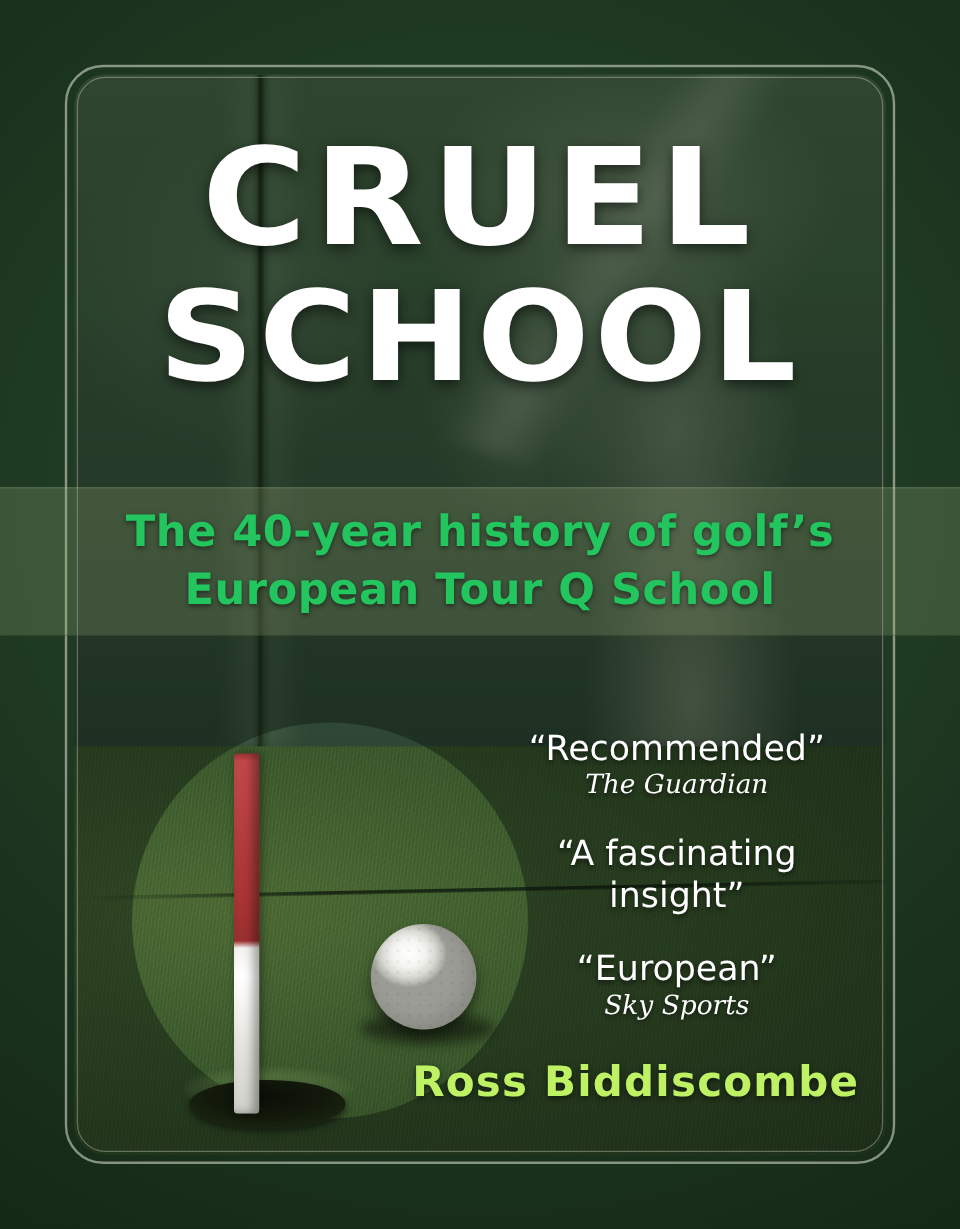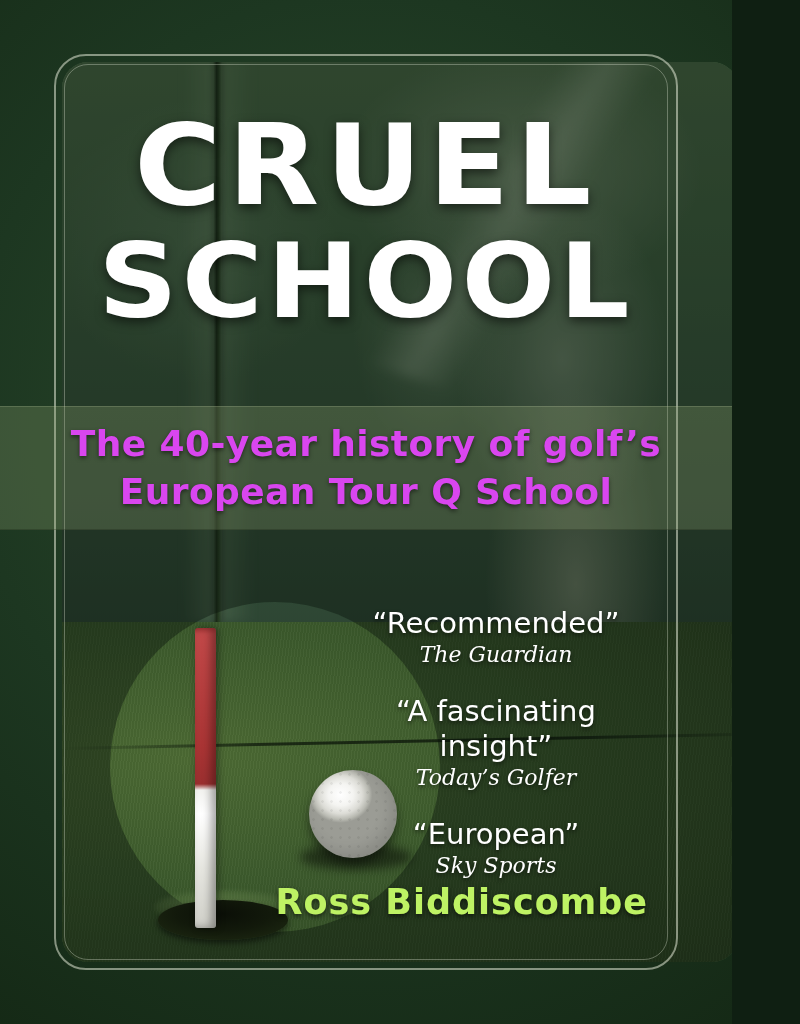--- a/index.html
+++ b/index.html
@@ -9,21 +9,21 @@
   }
   body {
     width: 800px;
     height: 1024px;
     overflow: hidden;
     font-family: "Liberation Sans", sans-serif;
   }
 
   .cover {
     position: relative;
-    width: 732px;
+    width: 800px;
     height: 1024px;
     background: #16301c;
     overflow: hidden;
   }
 
   
   .cover-bg {
     position: absolute;
     inset: 0;
     background:
@@ -248,21 +248,21 @@
     border-bottom: 1px solid rgba(20,30,15,0.25);
   }
   .subtitle {
     position: absolute;
     left: 0;
     right: 0;
     top: 420px;
     text-align: center;
     font-family: "DejaVu Sans", sans-serif;
     font-weight: bold;
-    color: #d946ef;
+    color: #22c55e;
     font-size: 36px;
     line-height: 1.32;
     letter-spacing: 0.4px;
     text-shadow: 0 2px 4px rgba(0,0,0,0.5);
   }
 
   
   .quotes {
     position: absolute;
     right: 86px;
@@ -344,21 +344,20 @@
     <div>European Tour Q School</div>
   </div>
 
   <div class="quotes">
     <div class="quote">
       <div class="quote-text">“Recommended”</div>
       <div class="quote-source">The Guardian</div>
     </div>
     <div class="quote">
       <div class="quote-text">“A fascinating insight”</div>
-      <div class="quote-source">Today’s Golfer</div>
     </div>
     <div class="quote">
       <div class="quote-text">“European”</div>
       <div class="quote-source">Sky Sports</div>
     </div>
   </div>
 
   <div class="author">Ross Biddiscombe</div>
 </div>
 

